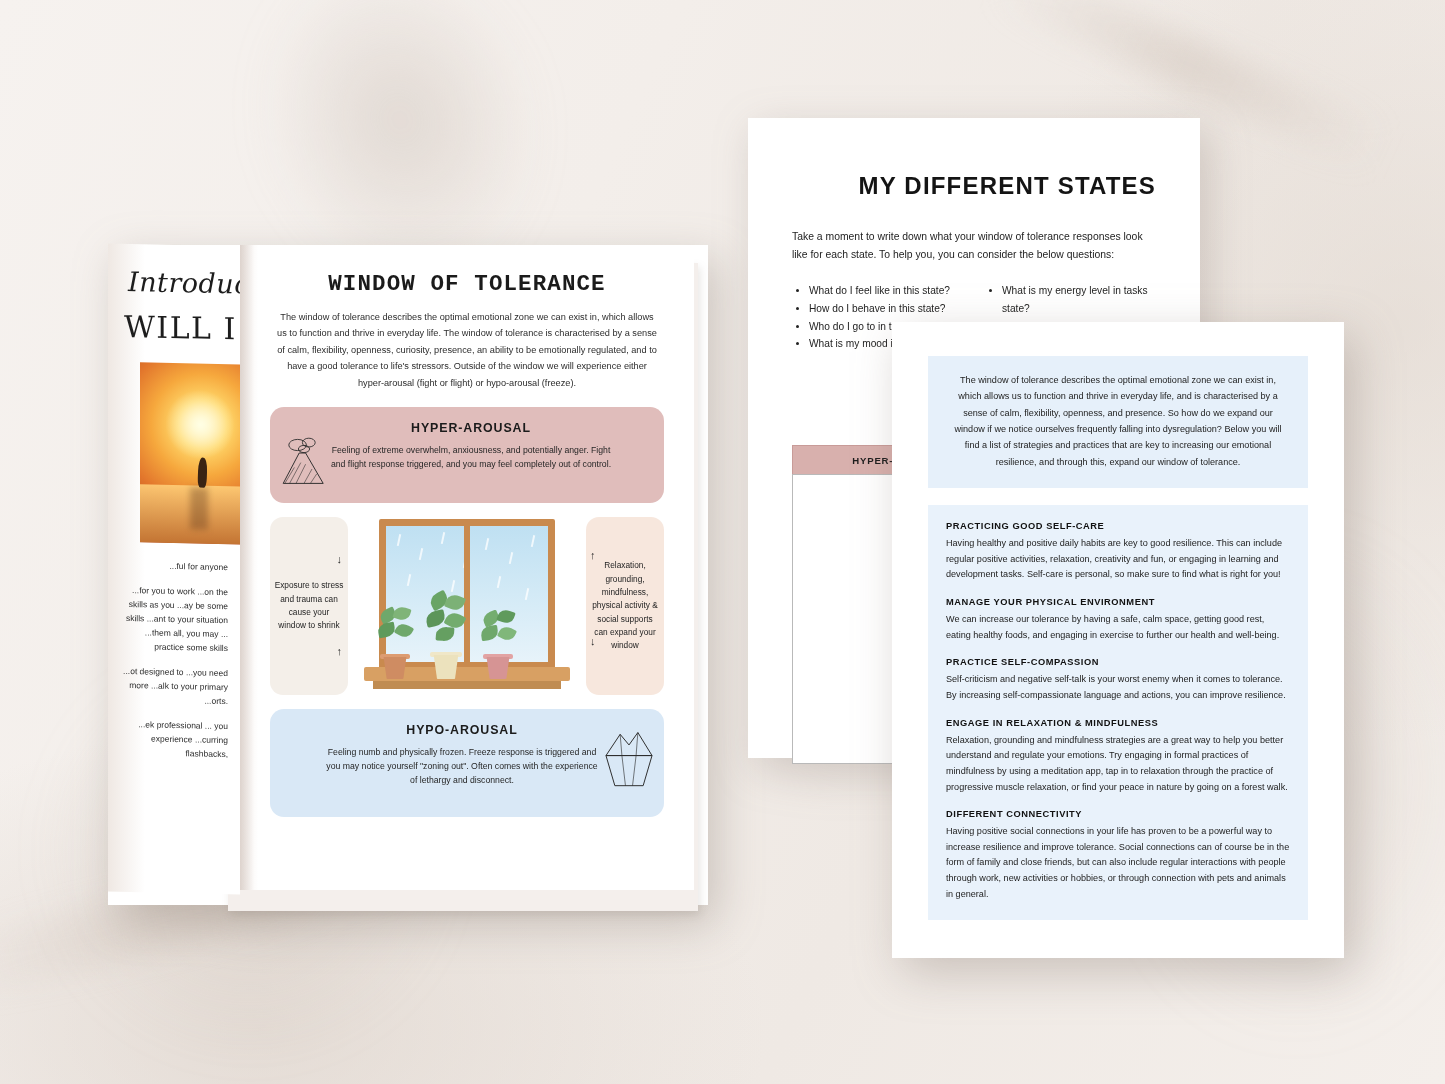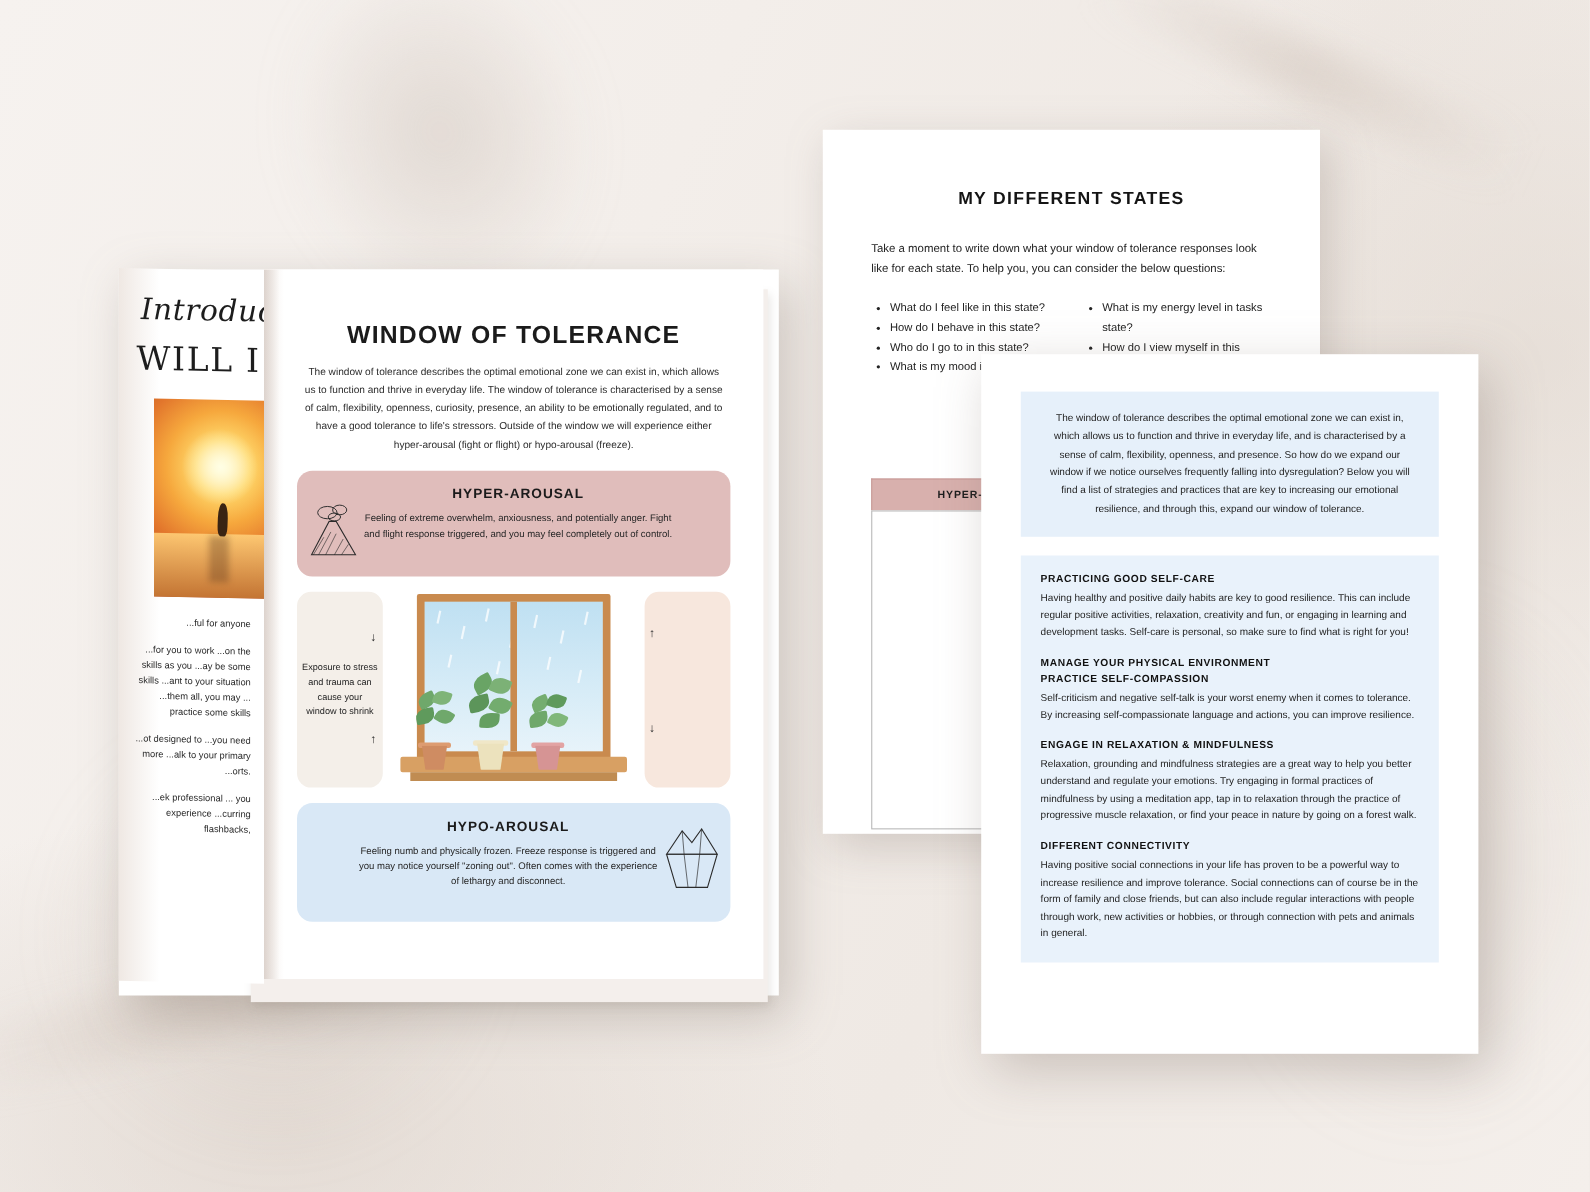--- a/index.html
+++ b/index.html
@@ -171,21 +171,22 @@
   }
   .left-text p { margin: 0 0 11px 0; }
 
   
   .wot-title {
     text-align: center;
     font-size: 22.5px;
     font-weight: bold;
     letter-spacing: 1.1px;
     color: #1b1b1b;
-    margin: 21px 0 12px 0;
+    margin: 0 0 12px 0;
+    font-family: Liberation Mono, monospace;
   }
   .wot-intro {
     font-size: 9.2px;
     line-height: 1.78;
     text-align: center;
     color: #2c2c2c;
     margin: 0 6px 16px 6px;
   }
   .band {
     border-radius: 14px;
@@ -339,22 +340,22 @@
   
   #states {
     left: 748px;
     top: 118px;
     width: 452px;
     height: 640px;
     padding: 40px 44px;
     filter: drop-shadow(8px 12px 20px rgba(120,105,95,0.26));
   }
   .states-title {
-    text-align: center;
-    font-size: 16px;
+    text-align: right;
+    font-size: 24px;
     font-weight: bold;
     letter-spacing: 1.2px;
     color: #141414;
     margin: 14px 0 28px 0;
   }
   .states-intro {
     font-size: 10.4px;
     line-height: 1.75;
     color: #232323;
     margin: 0 0 18px 0;
@@ -539,20 +540,21 @@
           <div class="leaf" style="left:3px; top:17px; width:17px; height:14px; transform:rotate(-8deg);"></div>
           <div class="leaf" style="left:21px; top:18px; width:16px; height:13px; transform:rotate(26deg); background:#80b77a;"></div>
           <div class="pot-rim" style="left:5px; background:#e2a3a3;"></div>
           <div class="pot" style="left:7px; background:#d69494;"></div>
         </div>
       </div>
 
       <div class="side-card side-right">
         <span class="arrows" style="left:4px; top:30px;">↑</span>
         <span class="arrows" style="left:4px; bottom:44px;">↓</span>
+        <span>Relaxation, grounding, mindfulness, physical activity &amp; social supports can expand your window</span>
       </div>
     </div>
 
     <div class="band band-hypo">
       <div class="band-title">HYPO-AROUSAL</div>
       <div class="band-text">Feeling numb and physically frozen. Freeze response is triggered and you may notice yourself "zoning out". Often comes with the experience of lethargy and disconnect.</div>
       <svg class="iceberg" viewBox="0 0 60 70">
         <path d="M4 30 L20 6 L30 18 L40 4 L56 30 Z" fill="none" stroke="#2b2b2b" stroke-width="1.1"></path>
         <path d="M4 30 L14 64 L46 64 L56 30" fill="none" stroke="#2b2b2b" stroke-width="1.1"></path>
         <path d="M20 6 L22 30 M40 4 L38 30 M22 30 L26 64 M38 30 L34 64" stroke="#2b2b2b" stroke-width="0.7" fill="none"></path>
@@ -586,20 +588,21 @@
 </div>
 
 <div id="expanding" class="sheet">
   <div class="exp-callout">The window of tolerance describes the optimal emotional zone we can exist in, which allows us to function and thrive in everyday life, and is characterised by a sense of calm, flexibility, openness, and presence. So how do we expand our window if we notice ourselves frequently falling into dysregulation? Below you will find a list of strategies and practices that are key to increasing our emotional resilience, and through this, expand our window of tolerance.</div>
 
   <div class="exp-body">
     <div class="exp-h">PRACTICING GOOD SELF-CARE</div>
     <div class="exp-p">Having healthy and positive daily habits are key to good resilience. This can include regular positive activities, relaxation, creativity and fun, or engaging in learning and development tasks. Self-care is personal, so make sure to find what is right for you!</div>
 
     <div class="exp-h">MANAGE YOUR PHYSICAL ENVIRONMENT</div>
+    <div class="exp-p">We can increase our tolerance by having a safe, calm space, getting good rest, eating healthy foods, and engaging in exercise to further our health and well-being.</div>
 
     <div class="exp-h">PRACTICE SELF-COMPASSION</div>
     <div class="exp-p">Self-criticism and negative self-talk is your worst enemy when it comes to tolerance. By increasing self-compassionate language and actions, you can improve resilience.</div>
 
     <div class="exp-h">ENGAGE IN RELAXATION &amp; MINDFULNESS</div>
     <div class="exp-p">Relaxation, grounding and mindfulness strategies are a great way to help you better understand and regulate your emotions. Try engaging in formal practices of mindfulness by using a meditation app, tap in to relaxation through the practice of progressive muscle relaxation, or find your peace in nature by going on a forest walk.</div>
 
     <div class="exp-h">DIFFERENT CONNECTIVITY</div>
     <div class="exp-p">Having positive social connections in your life has proven to be a powerful way to increase resilience and improve tolerance. Social connections can of course be in the form of family and close friends, but can also include regular interactions with people through work, new activities or hobbies, or through connection with pets and animals in general.</div>
   </div>

